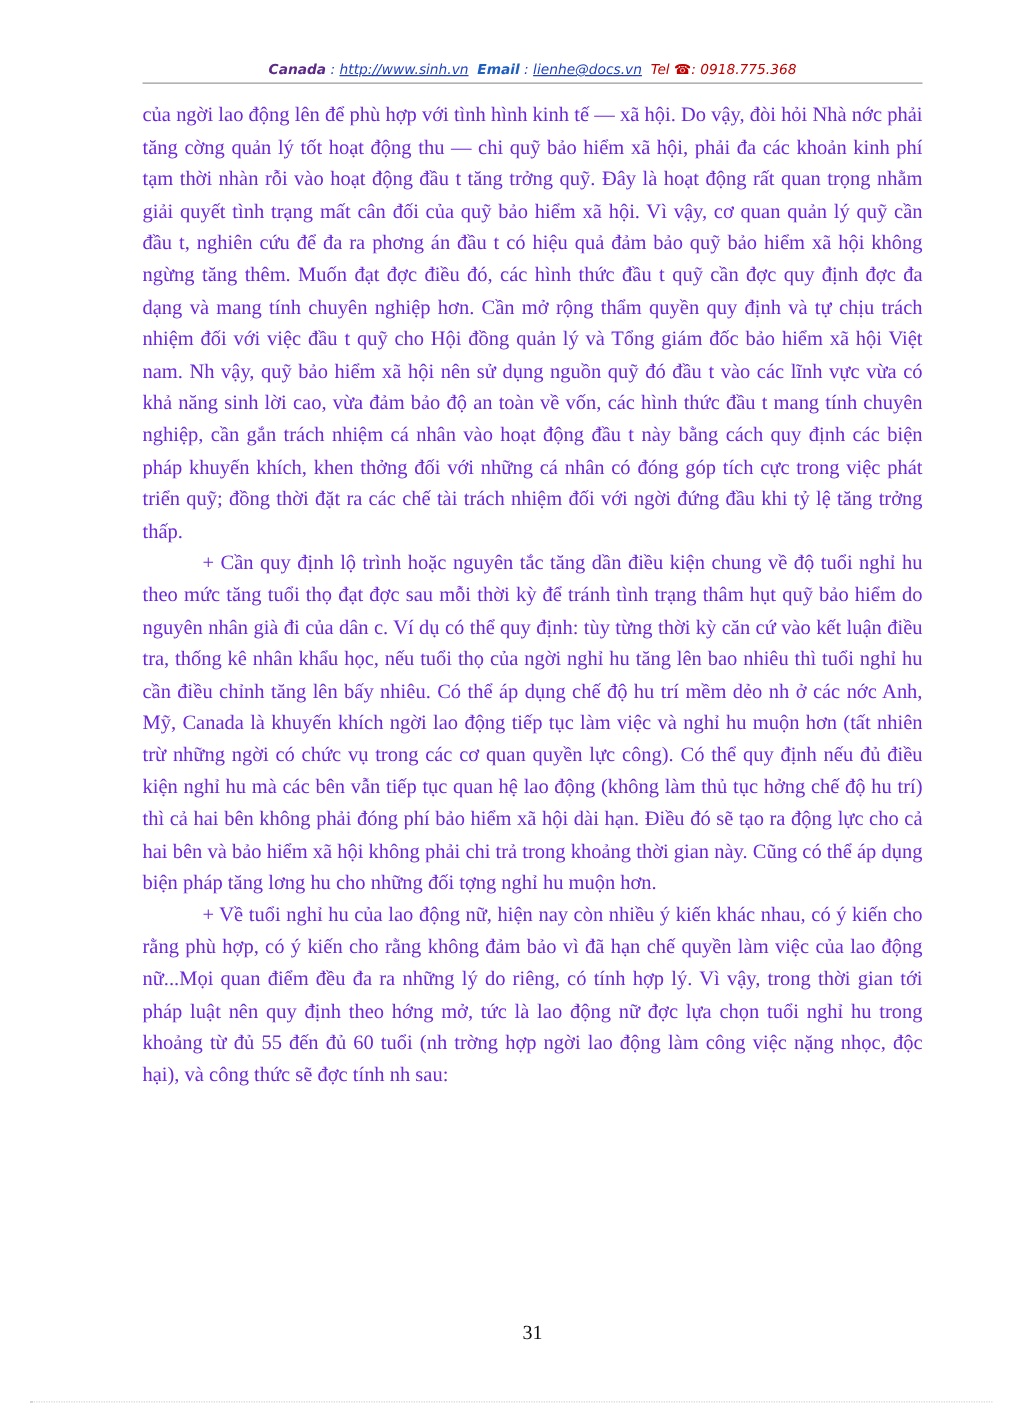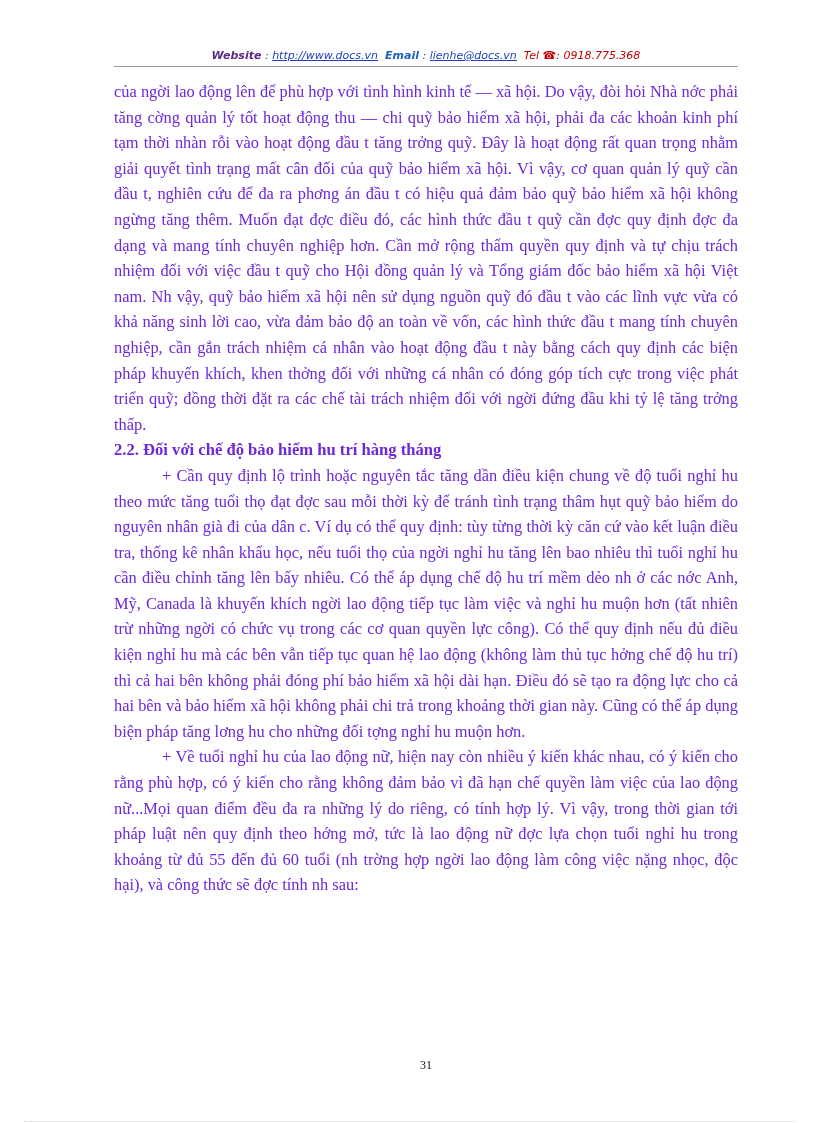--- a/index.html
+++ b/index.html
@@ -23,39 +23,38 @@
     position: absolute; left: 114px; top: 79px; width: 624px;
     font-family: "Liberation Serif", serif; font-size: 16.4px; line-height: 25.6px;
     color: #6d28d9;
   }
   .page p { margin: 0; text-align: justify; }
   .indent { text-indent: 48px; }
   .h2 { font-weight: bold; font-size: 16.6px; }
   .h3 { font-style: italic; padding-left: 48px; }
   .pagenum {
     position: absolute; left: 114px; top: 1058px; width: 624px; text-align: center;
-    font-family: "Liberation Serif", serif; font-size: 12px; color: #111;
+    font-family: "Liberation Serif", serif; font-size: 16px; color: #111;
   }
   .footer-dots {
     position: absolute; left: 24px; top: 1121px; width: 770px; height: 0;
     border-top: 1px dotted #d6d6d6;
   }
 </style>
 </head>
 <body>
 
 <div class="header">
-  <span class="lbl-web">Website</span><span class="sep"> : </span><span class="lnk">http://www.docs.vn</span>&nbsp;
+  <span class="lbl-web">Canada</span><span class="sep"> : </span><span class="lnk">http://www.sinh.vn</span>&nbsp;
   <span class="lbl-mail">Email</span><span class="sep">  : </span><span class="lnk">lienhe@docs.vn</span>&nbsp;
   <span class="lbl-tel">Tel</span>
   <span class="lbl-tel">☎</span><span class="num">: 0918.775.368</span>
 </div>
 <div class="rule"></div>
 
 <div class="page">
   <p>của ngời  lao động lên để phù hợp với tình hình kinh tế — xã hội. Do vậy, đòi hỏi Nhà nớc  phải tăng cờng  quản lý tốt hoạt động thu — chi quỹ bảo hiểm xã hội, phải đa  các khoản kinh phí tạm thời nhàn rỗi vào hoạt động đầu t  tăng trởng  quỹ. Đây là hoạt động rất quan trọng nhằm giải quyết tình trạng mất cân đối của quỹ bảo hiểm xã hội. Vì vậy, cơ quan quản lý quỹ cần đầu t,  nghiên cứu để đa  ra phơng  án đầu t  có hiệu quả đảm bảo quỹ bảo hiểm xã hội không ngừng tăng thêm. Muốn đạt đợc  điều đó, các hình thức đầu t  quỹ cần đợc  quy định đợc  đa dạng và mang tính chuyên nghiệp hơn. Cần mở rộng thẩm quyền quy định và tự chịu trách nhiệm đối với việc đầu t  quỹ cho Hội đồng quản lý và Tổng giám đốc bảo hiểm xã hội Việt nam. Nh  vậy, quỹ bảo hiểm xã hội nên sử dụng nguồn quỹ đó đầu t  vào các lĩnh vực vừa có khả năng sinh lời cao, vừa đảm bảo độ an toàn về vốn, các hình thức đầu t  mang tính chuyên nghiệp, cần gắn trách nhiệm cá nhân vào hoạt động đầu t  này bằng cách quy định các biện pháp khuyến khích, khen thởng  đối với những cá nhân có đóng góp tích cực trong việc phát triển quỹ; đồng thời đặt ra các chế tài trách nhiệm đối với ngời đứng đầu khi tỷ lệ tăng trởng  thấp.</p>
-  <p class="h2">2.2. Đối với chế độ bảo hiểm hu  trí hàng tháng</p>
   <p class="indent">+ Cần quy định lộ trình hoặc nguyên tắc tăng dần điều kiện chung về độ tuổi nghỉ hu  theo mức tăng tuổi thọ đạt đợc  sau mỗi thời kỳ để tránh tình trạng thâm hụt quỹ bảo hiểm do nguyên nhân già đi của dân c.  Ví dụ có thể quy định: tùy từng thời kỳ căn cứ vào kết luận điều tra, thống kê nhân khẩu học, nếu tuổi thọ của ngời  nghỉ hu  tăng lên bao nhiêu thì tuổi nghỉ hu  cần điều chỉnh tăng lên bấy nhiêu. Có thể áp dụng chế độ hu  trí mềm dẻo nh  ở các nớc  Anh, Mỹ, Canada là khuyến khích ngời  lao động tiếp tục làm việc và nghỉ hu  muộn hơn (tất nhiên trừ những ngời  có chức vụ trong các cơ quan quyền lực công). Có thể quy định nếu đủ điều kiện nghỉ hu  mà các bên vẫn tiếp tục quan hệ lao động (không làm thủ tục hởng  chế độ hu  trí) thì cả hai bên không phải đóng phí bảo hiểm xã hội dài hạn. Điều đó sẽ tạo ra động lực cho cả hai bên và bảo hiểm xã hội không phải chi trả trong khoảng thời gian này. Cũng có thể áp dụng biện pháp tăng lơng  hu  cho những đối tợng  nghỉ hu  muộn hơn.</p>
   <p class="indent">+ Về tuổi nghỉ hu  của lao động nữ, hiện nay còn nhiều ý kiến khác nhau, có ý kiến cho rằng phù hợp, có ý kiến cho rằng không đảm bảo vì đã hạn chế quyền làm việc của lao động nữ...Mọi quan điểm đều đa  ra những lý do riêng, có tính hợp lý. Vì vậy, trong thời gian tới pháp luật nên quy định theo hớng  mở, tức là lao động nữ đợc  lựa chọn tuổi nghỉ hu  trong khoảng từ đủ 55 đến đủ 60 tuổi (nh  trờng  hợp ngời  lao động làm công việc nặng nhọc, độc hại), và công thức sẽ đợc  tính nh  sau:</p>
 </div>
 
 <div class="pagenum">31</div>
 <div class="footer-dots"></div>
 
 </body></html>

